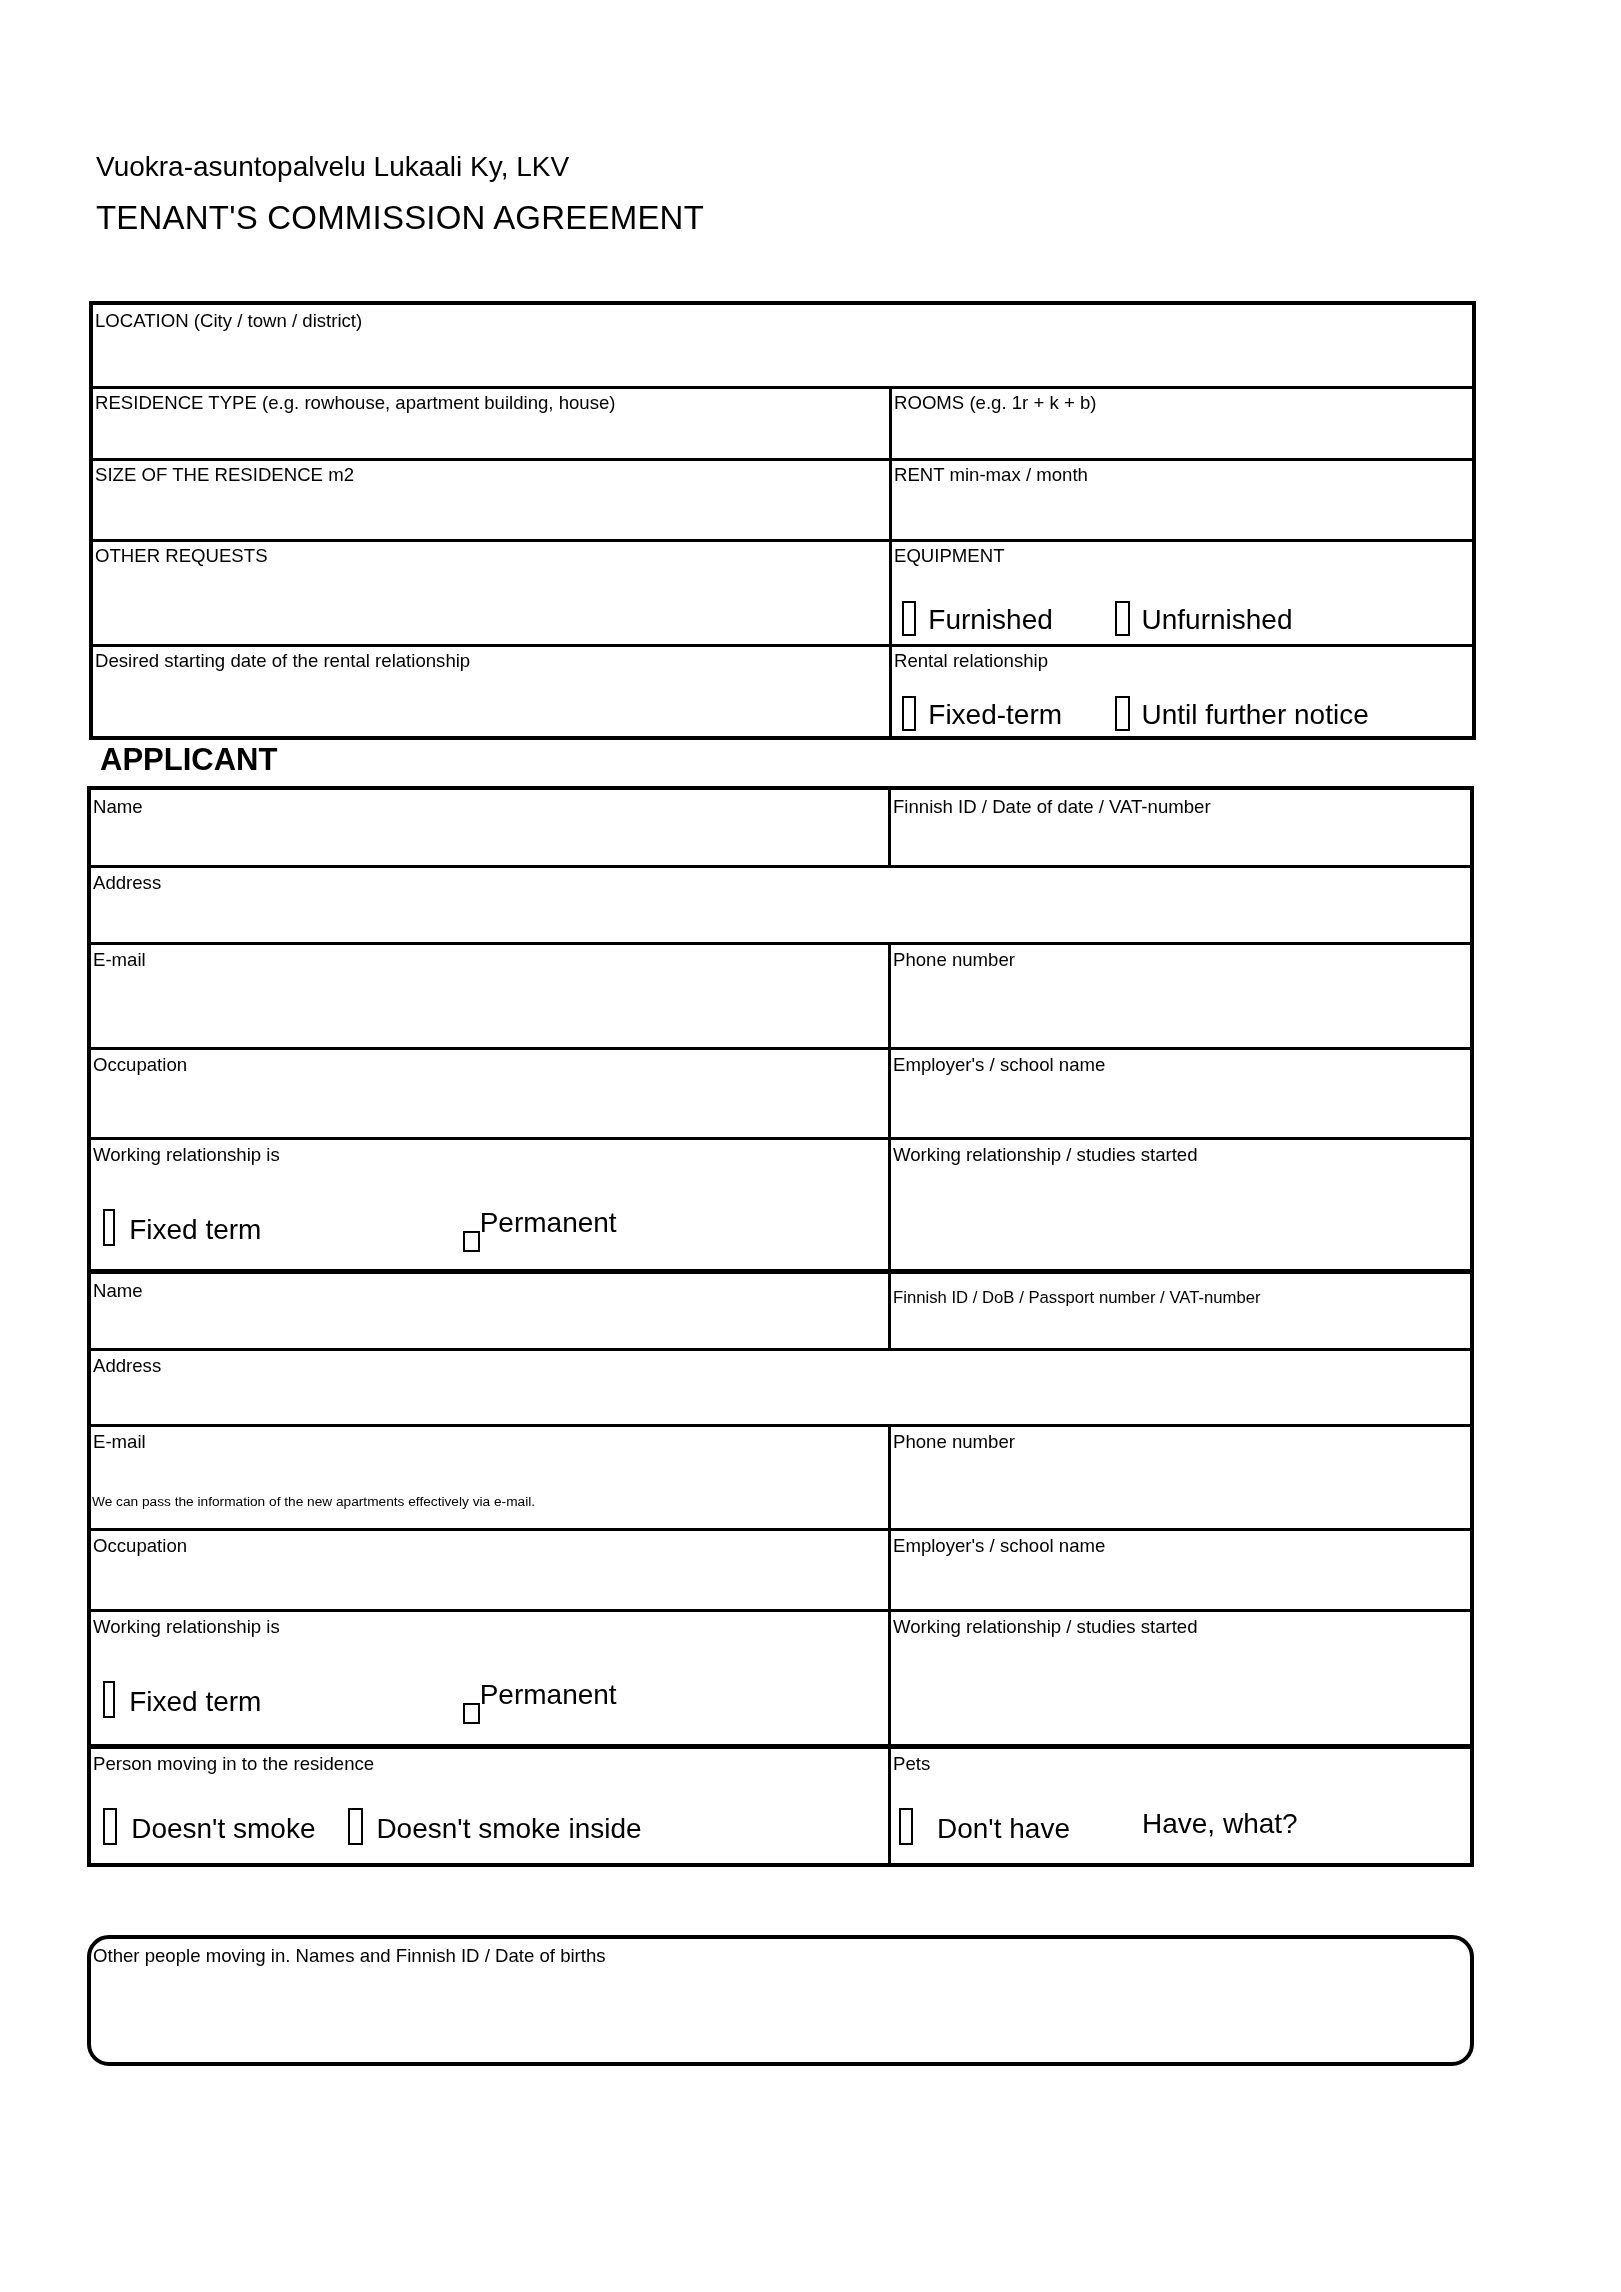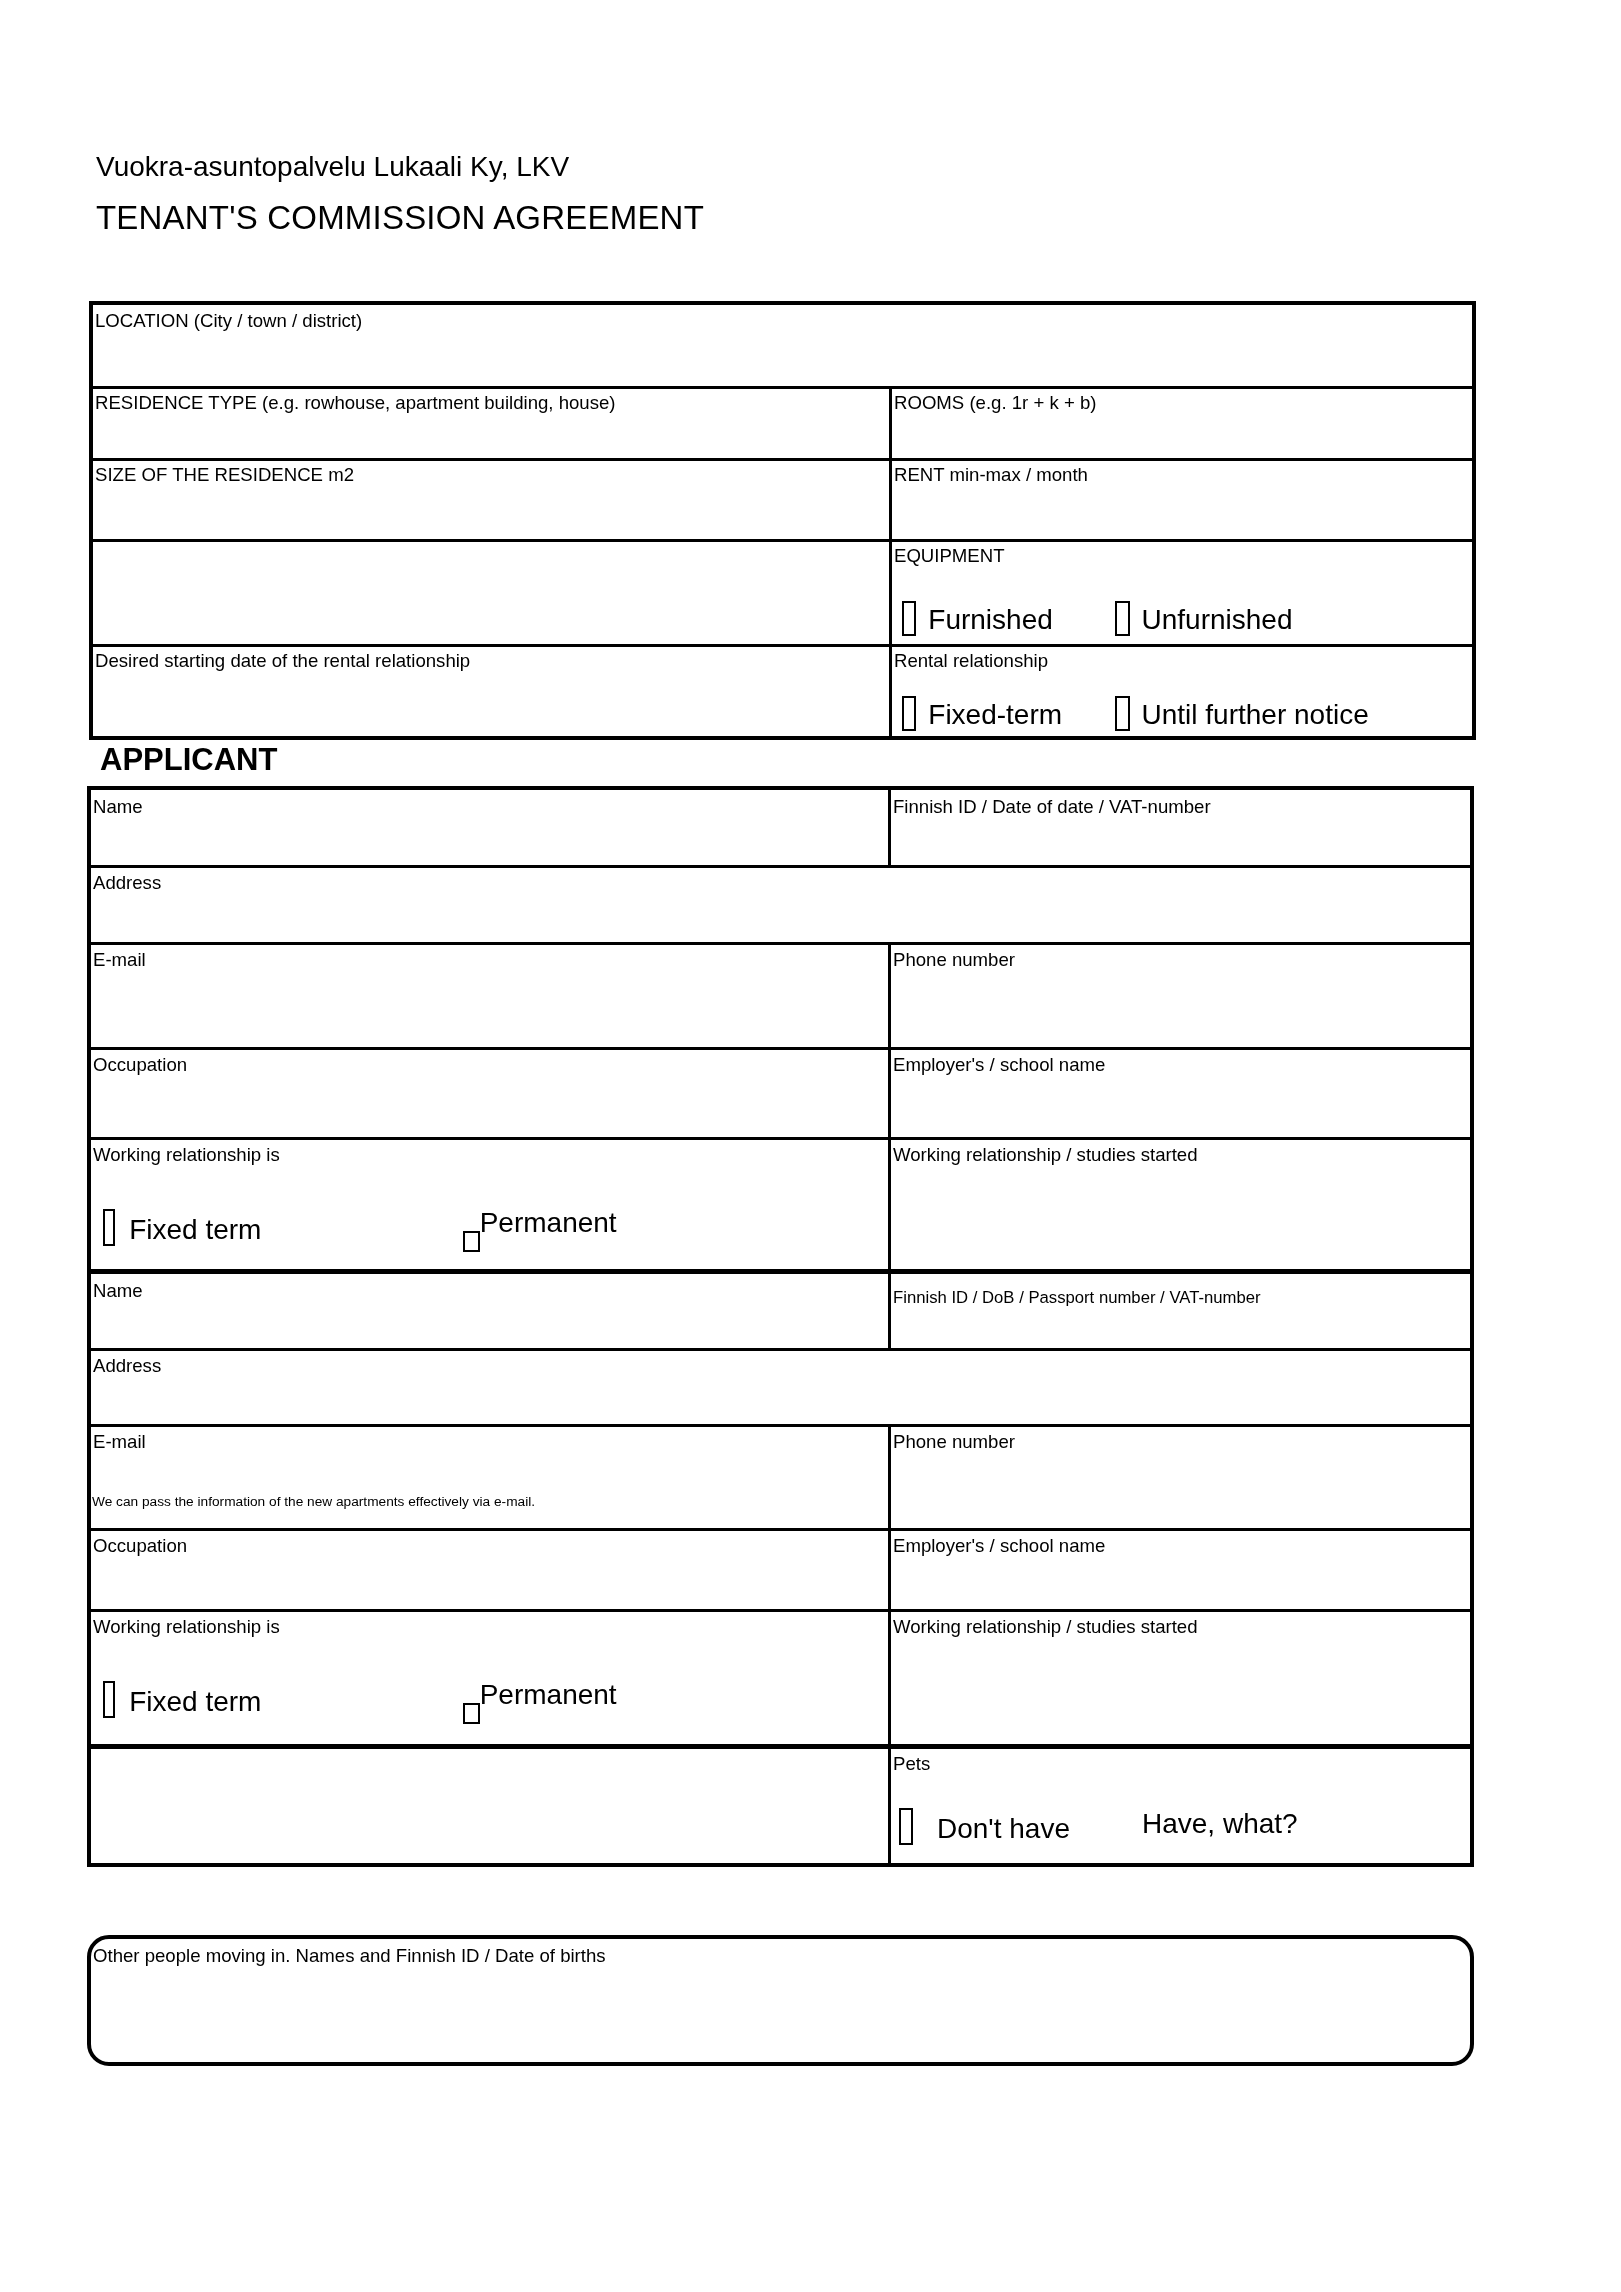--- a/index.html
+++ b/index.html
@@ -47,20 +47,23 @@
     <span class="lbl small" style="left:2px; top:2.9px;">ROOMS (e.g. 1r + k + b)</span>
   </div>
 
   <div class="cell" style="left:0; top:156px; width:796px; height:78px;">
     <span class="lbl small" style="left:2px; top:2.9px;">SIZE OF THE RESIDENCE m2</span>
   </div>
   <div class="cell" style="left:799px; top:156px; right:0; height:78px;">
     <span class="lbl small" style="left:2px; top:2.9px;">RENT min-max / month</span>
   </div>
 
+  <div class="cell" style="left:0; top:237px; width:796px; height:102px;">
+    <span class="lbl small" style="left:2px; top:2.9px;">OTHER REQUESTS</span>
+  </div>
   <div class="cell" style="left:799px; top:237px; right:0; height:102px;">
     <span class="lbl small" style="left:2px; top:2.9px;">EQUIPMENT</span>
     <div class="opt" style="left:9.8px; top:59px;">
       <span class="cb thin"></span>
       <span style="margin-left:11.8px;">Furnished</span>
     </div>
     <div class="opt" style="left:223px; top:59px;">
       <span class="cb thin"></span>
       <span style="margin-left:11.8px;">Unfurnished</span>
     </div>
@@ -168,20 +171,31 @@
     </div>
     <div class="opt" style="left:372px; top:67px; align-items:flex-start;">
       <span class="cb short" style="margin-top:23.5px; width:16.7px; height:21.6px;"></span>
       <span>Permanent</span>
     </div>
   </div>
   <div class="cell" style="left:800px; top:822px; right:0; height:131px;">
     <span class="lbl small" style="left:2px; top:3.9px;">Working relationship / studies started</span>
   </div>
 
+  <div class="cell" style="left:0; top:959px; width:797px; bottom:0;">
+    <span class="lbl small" style="left:2px; top:3.9px;">Person moving in to the residence</span>
+    <div class="opt" style="left:11.8px; top:59px;">
+      <span class="cb tall" style="width:14.7px;"></span>
+      <span style="margin-left:13.7px;">Doesn't smoke</span>
+    </div>
+    <div class="opt" style="left:257px; top:59px;">
+      <span class="cb tall" style="width:14.7px;"></span>
+      <span style="margin-left:13.7px;">Doesn't smoke inside</span>
+    </div>
+  </div>
   <div class="cell" style="left:800px; top:959px; right:0; bottom:0;">
     <span class="lbl small" style="left:2px; top:3.9px;">Pets</span>
     <div class="opt" style="left:7.8px; top:59px;">
       <span class="cb tall" style="width:14.7px;"></span>
       <span style="margin-left:23.5px;">Don't have</span>
     </div>
     <span class="opt" style="left:251px; top:59px;">Have, what?</span>
   </div>
 </div>
 

